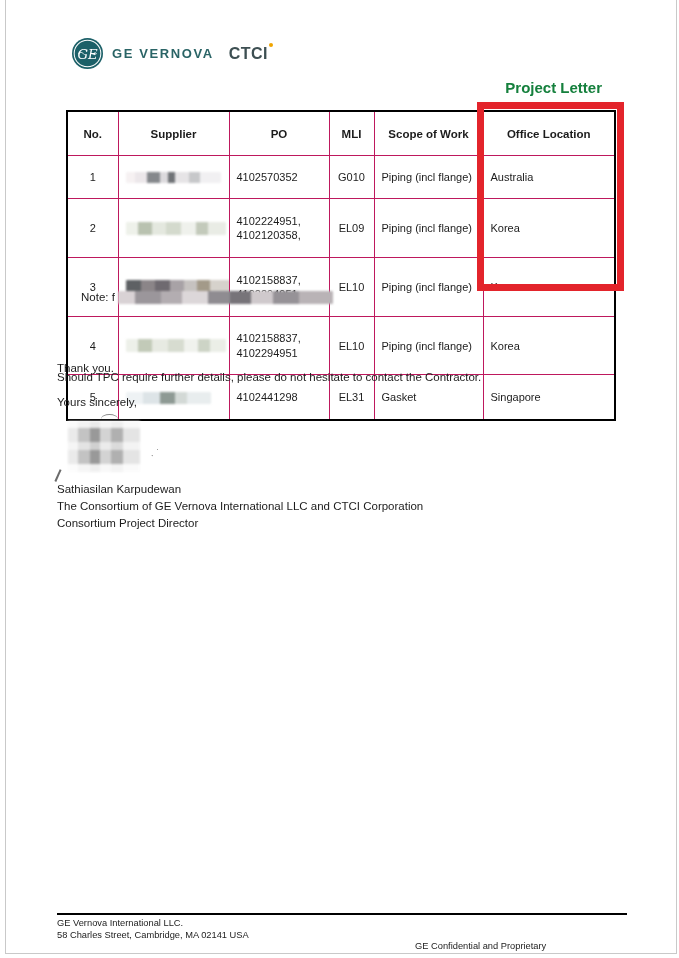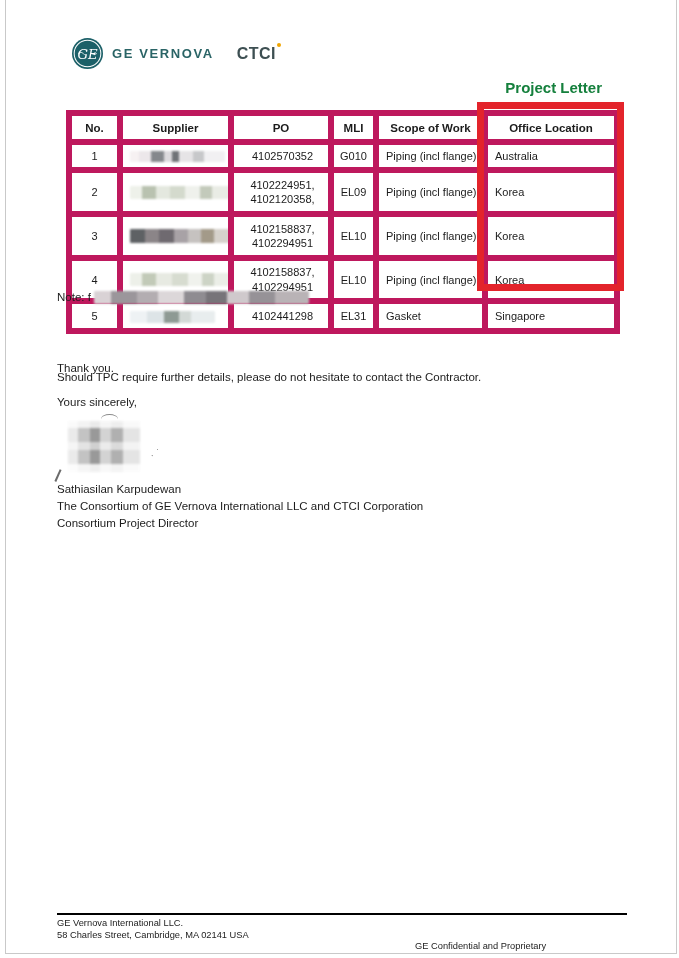--- a/index.html
+++ b/index.html
@@ -6,57 +6,57 @@
   .page{
     position:relative;width:679px;height:958px;background:#fff;overflow:hidden;
     font-family:"Liberation Sans",sans-serif;color:#1c1c1c;
   }
   .sheet-border{position:absolute;left:5px;top:-1px;right:2px;bottom:4px;border:1px solid #c9c9c9;pointer-events:none;}
 
   
   .logo{position:absolute;left:72px;top:38px;display:flex;align-items:center;}
   .logo .monogram{width:31px;height:31px;display:block;}
   .logo .wordmark{margin-left:9px;font-size:13px;font-weight:600;letter-spacing:1.6px;color:#2a6466;text-align:right;}
-  .logo .ctci{margin-left:23px;font-size:16px;font-weight:800;letter-spacing:.5px;color:#3d4f52;position:relative;}
+  .logo .ctci{margin-left:15px;font-size:16px;font-weight:800;letter-spacing:.5px;color:#3d4f52;position:relative;}
   .logo .ctci-dot{position:absolute;right:-5px;top:-2px;width:4px;height:4px;border-radius:50%;background:#f0a500;}
 
   
   .title{position:absolute;left:430px;top:79px;width:172px;text-align:right;
     font-size:15px;font-weight:bold;color:#15803d;}
 
   
   .doc-table{position:absolute;left:66px;top:110px;border-collapse:collapse;table-layout:fixed;width:548px;
     font-size:11px;color:#1c1c1c;}
-  .doc-table td,.doc-table th{border:6px solid #be185d;padding:2px 4px;vertical-align:middle;overflow:hidden;}
+  .doc-table td,.doc-table th{border:1px solid #be185d;padding:12px 4px;vertical-align:middle;overflow:hidden;}
   .doc-table{border:2px solid #000;}
   .doc-table th{font-size:11.5px;font-weight:bold;text-align:center;height:19px;}
   .c-center{text-align:center;}
   .c-left{text-align:left;padding-left:7px !important;}
-  .cell-po{white-space:pre-line;line-height:1.3;text-align:center;}
+  .cell-po{white-space:pre-line;line-height:1.3;}
   tr.h20 td{height:18px;}
   tr.h36 td{height:34px;}
   tr.h35 td{height:33px;}
   tr.h22 td{height:20px;}
 
   
   .red-box{position:absolute;left:477px;top:102px;width:147px;height:189px;
     border:7px solid #e3242b;box-sizing:border-box;pointer-events:none;}
 
   
   .redact{display:inline-block;vertical-align:middle;filter:blur(1.3px);border-radius:1px;}
   .rx-1{width:95px;height:11px;background:linear-gradient(90deg,#f6f1f2 0 10%,#ece7ea 10% 22%,#85888c 22% 36%,#dcdadd 36% 44%,#707377 44% 52%,#e6e4e6 52% 66%,#c7c8ca 66% 78%,#f1f0f2 78% 100%);}
   .rx-2{width:100px;height:13px;background:linear-gradient(90deg,#eef1ea 0 12%,#b9c2b0 12% 26%,#e4e8df 26% 40%,#d4dacd 40% 55%,#eff1ec 55% 70%,#c3cabb 70% 82%,#e9ece5 82% 100%);}
   .rx-3{width:105px;height:14px;background:linear-gradient(90deg,#5e6164 0 14%,#8b8588 14% 28%,#6f6a70 28% 42%,#a8a2a6 42% 55%,#c6c2c0 55% 68%,#a39a89 68% 80%,#d6d2cc 80% 100%);}
   .rx-4{width:100px;height:13px;background:linear-gradient(90deg,#edf0e9 0 12%,#c2cab8 12% 26%,#e7eae2 26% 42%,#d7dcd0 42% 58%,#f0f2ed 58% 72%,#cdd4c6 72% 84%,#ebeee7 84% 100%);}
   .rx-5{width:85px;height:12px;background:linear-gradient(90deg,#eef2f4 0 20%,#dde4e7 20% 40%,#8e9a94 40% 58%,#d3d9d6 58% 72%,#e8edee 72% 100%);}
   .rx-note{width:215px;height:13px;background:linear-gradient(90deg,#d9d2d5 0 8%,#9b969b 8% 20%,#b3adb1 20% 30%,#dcd7d9 30% 42%,#8f8c91 42% 52%,#777479 52% 62%,#cfc9cc 62% 72%,#969297 72% 84%,#b9b3b6 84% 100%);}
 
   
   .para{position:absolute;left:57px;font-size:11.5px;color:#1c1c1c;}
-  .p-note{top:291px;}
+  .p-note{top:291px;margin-left:24px;}
   .p-contact{top:327px;margin-top:44px;}
   .p-thanks{top:362px;}
   .p-closing{top:396px;}
 
   
   .sig-arc{position:absolute;left:101px;top:414px;width:17px;height:9px;border-top:1.5px solid #8a8a8a;border-radius:50% 50% 0 0;}
   .sig-blob{position:absolute;left:68px;top:421px;width:72px;height:51px;filter:blur(1.2px);opacity:.9;
     background-image:
       linear-gradient(0deg, rgba(255,255,255,.85) 0 16%, rgba(255,255,255,0) 16% 44%, rgba(255,255,255,.55) 44% 58%, rgba(255,255,255,0) 58% 86%, rgba(255,255,255,.8) 86% 100%),
       linear-gradient(90deg,#e8e8e8 0 14%,#bdbdbd 14% 30%,#8f8f8f 30% 45%,#cfcfcf 45% 60%,#a8a8a8 60% 76%,#e2e2e2 76% 100%);}

